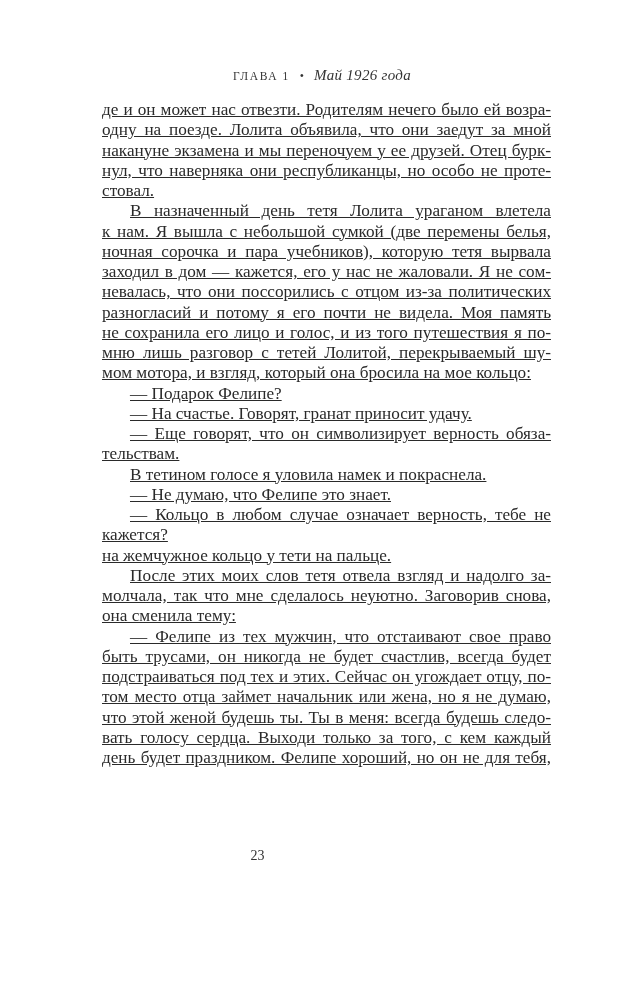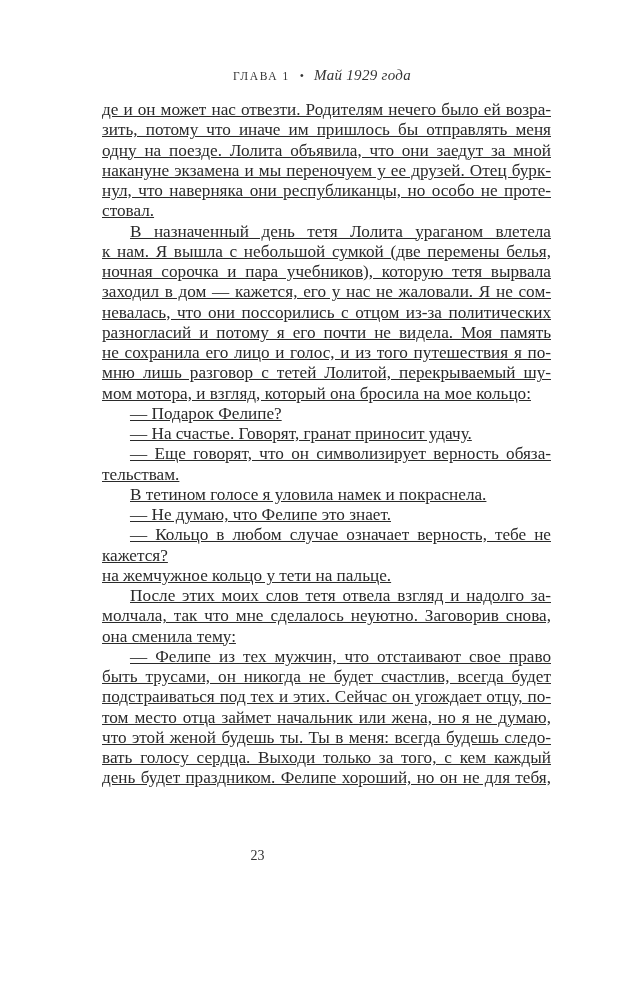--- a/index.html
+++ b/index.html
@@ -17,26 +17,25 @@
   .line.indent { padding-left: 28px; }
   .folio { position: absolute; top: 848px; left: 0; width: 515px; text-align: center;
            font-size: 14px; color: #333; }
 </style>
 </head>
 <body>
 
 <div class="running-head">
   <span class="chap">глава 1</span>
   <span class="bullet">•</span>
-  <span class="title">Май 1929 года</span>
+  <span class="title">Май 1926 года</span>
 </div>
 
 <div class="body-text" id="body-text">
     <span class="line">де и он может нас отвезти. Родителям нечего было ей возра-</span>
-    <span class="line">зить, потому что иначе им пришлось бы отправлять меня</span>
     <span class="line">одну на поезде. Лолита объявила, что они заедут за мной</span>
     <span class="line">накануне экзамена и мы переночуем у ее друзей. Отец бурк-</span>
     <span class="line">нул, что наверняка они республиканцы, но особо не проте-</span>
     <span class="line last">стовал.</span>
     <span class="line indent">В назначенный день тетя Лолита ураганом влетела</span>
     <span class="line">к нам. Я вышла с небольшой сумкой (две перемены белья,</span>
     <span class="line">ночная сорочка и пара учебников), которую тетя вырвала</span>
     <span class="line">заходил в дом — кажется, его у нас не жаловали. Я не сом-</span>
     <span class="line">невалась, что они поссорились с отцом из-за политических</span>
     <span class="line">разногласий и потому я его почти не видела. Моя память</span>

